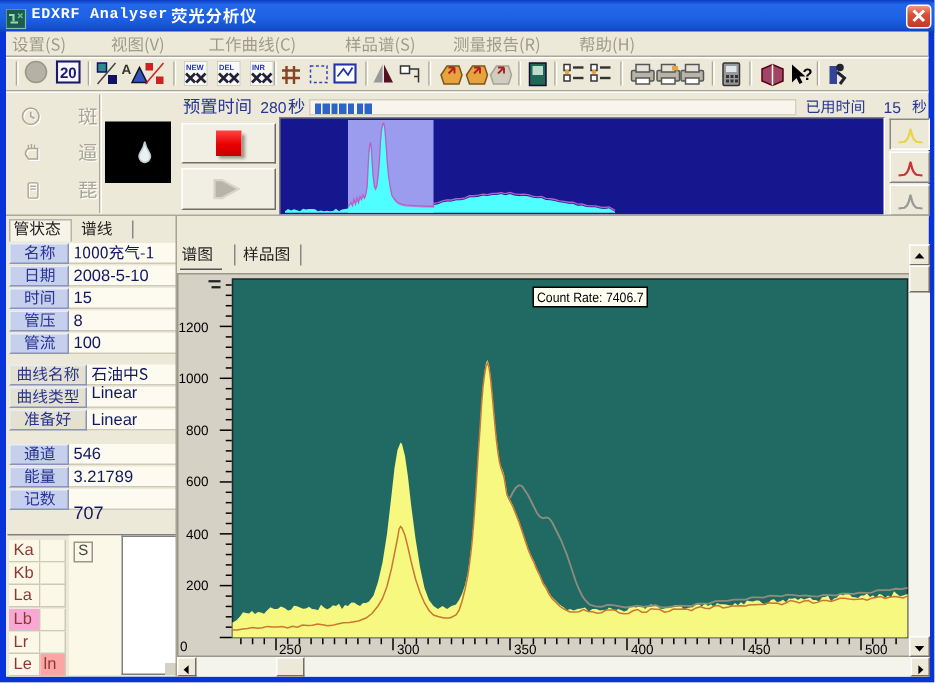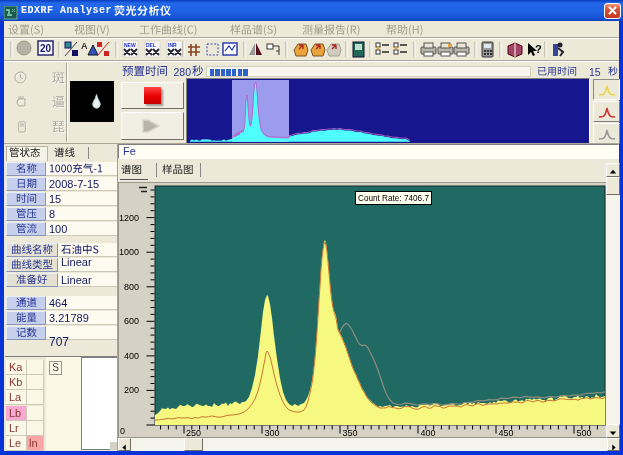--- a/index.html
+++ b/index.html
@@ -303,21 +303,21 @@
       <path transform="translate(33.8,9.24) scale(0.010500,-0.010500)" d="M254 590V527H853V590ZM257 842C209 697 126 558 28 470C47 460 80 437 95 425C156 486 214 570 262 663H927V729H294C308 760 321 792 332 824ZM153 448V382H698C709 123 746 -79 879 -79C939 -79 956 -32 963 87C946 97 925 114 910 131C908 47 902 -5 884 -5C806 -6 778 219 771 448Z" fill="#101860"></path>
       <path transform="translate(44.3,9.24) scale(0.010500,-0.010500)" d="M46 245H302V315H46Z" fill="#101860"></path>
       <path transform="translate(48.0,9.24) scale(0.010500,-0.010500)" d="M88 0H490V76H343V733H273C233 710 186 693 121 681V623H252V76H88Z" fill="#101860"></path>
     </svg>
     <div style="position:absolute;left:6px;top:177px;width:40px;height:14px;background:#C6CFEC;border:1px solid;border-color:#E8EEF8 #8A94B8 #8A94B8 #E8EEF8;box-sizing:border-box"></div>
     <svg width="23" height="13" style="position:absolute;left:15.5px;top:178px">
       <path transform="translate(0.0,9.24) scale(0.010500,-0.010500)" d="M253 352H752V71H253ZM253 426V697H752V426ZM176 772V-69H253V-4H752V-64H832V772Z" fill="#283593"></path>
       <path transform="translate(10.5,9.24) scale(0.010500,-0.010500)" d="M178 143C148 76 95 9 39 -36C57 -47 87 -68 101 -80C155 -30 213 47 249 123ZM321 112C360 65 406 -1 424 -42L486 -6C465 35 419 97 379 143ZM855 722V561H650V722ZM580 790V427C580 283 572 92 488 -41C505 -49 536 -71 548 -84C608 11 634 139 644 260H855V17C855 1 849 -3 835 -4C820 -5 769 -5 716 -3C726 -23 737 -56 740 -76C813 -76 861 -75 889 -62C918 -50 927 -27 927 16V790ZM855 494V328H648C650 363 650 396 650 427V494ZM387 828V707H205V828H137V707H52V640H137V231H38V164H531V231H457V640H531V707H457V828ZM205 640H387V551H205ZM205 491H387V393H205ZM205 332H387V231H205Z" fill="#283593"></path>
     </svg>
     <div style="position:absolute;left:46px;top:177px;width:72px;height:14px;background:#FDFBF0;border-bottom:1px solid #CDCABA;box-sizing:border-box"></div>
-    <div style="position:absolute;left:49px;top:178px;color:#101860;font-size:11px;line-height:13px">2008-7-15</div>
+    <div style="position:absolute;left:49px;top:178px;color:#101860;font-size:11px;line-height:13px">2008-5-10</div>
     <div style="position:absolute;left:6px;top:192px;width:40px;height:14px;background:#C6CFEC;border:1px solid;border-color:#E8EEF8 #8A94B8 #8A94B8 #E8EEF8;box-sizing:border-box"></div>
     <svg width="23" height="13" style="position:absolute;left:15.5px;top:193px">
       <path transform="translate(0.0,9.24) scale(0.010500,-0.010500)" d="M474 452C527 375 595 269 627 208L693 246C659 307 590 409 536 485ZM324 402V174H153V402ZM324 469H153V688H324ZM81 756V25H153V106H394V756ZM764 835V640H440V566H764V33C764 13 756 6 736 6C714 4 640 4 562 7C573 -15 585 -49 590 -70C690 -70 754 -69 790 -56C826 -44 840 -22 840 33V566H962V640H840V835Z" fill="#283593"></path>
       <path transform="translate(10.5,9.24) scale(0.010500,-0.010500)" d="M91 615V-80H168V615ZM106 791C152 747 204 684 227 644L289 684C265 726 211 785 164 827ZM379 295H619V160H379ZM379 491H619V358H379ZM311 554V98H690V554ZM352 784V713H836V11C836 -2 832 -6 819 -7C806 -7 765 -8 723 -6C733 -25 743 -57 747 -75C808 -75 851 -75 878 -63C904 -50 913 -31 913 11V784Z" fill="#283593"></path>
     </svg>
     <div style="position:absolute;left:46px;top:192px;width:72px;height:14px;background:#FDFBF0;border-bottom:1px solid #CDCABA;box-sizing:border-box"></div>
     <div style="position:absolute;left:49px;top:193px;color:#101860;font-size:11px;line-height:13px">15</div>
     <div style="position:absolute;left:6px;top:207px;width:40px;height:14px;background:#C6CFEC;border:1px solid;border-color:#E8EEF8 #8A94B8 #8A94B8 #E8EEF8;box-sizing:border-box"></div>
     <svg width="23" height="13" style="position:absolute;left:15.5px;top:208px">
       <path transform="translate(0.0,9.24) scale(0.010500,-0.010500)" d="M211 438V-81H287V-47H771V-79H845V168H287V237H792V438ZM771 12H287V109H771ZM440 623C451 603 462 580 471 559H101V394H174V500H839V394H915V559H548C539 584 522 614 507 637ZM287 380H719V294H287ZM167 844C142 757 98 672 43 616C62 607 93 590 108 580C137 613 164 656 189 703H258C280 666 302 621 311 592L375 614C367 638 350 672 331 703H484V758H214C224 782 233 806 240 830ZM590 842C572 769 537 699 492 651C510 642 541 626 554 616C575 640 595 669 612 702H683C713 665 742 618 755 589L816 616C805 640 784 672 761 702H940V758H638C648 781 656 805 663 829Z" fill="#283593"></path>
@@ -362,21 +362,21 @@
       <path transform="translate(21.0,9.24) scale(0.010500,-0.010500)" d="M64 292C117 257 174 214 226 171C173 83 105 20 26 -19C42 -33 64 -61 73 -79C157 -32 227 32 283 121C325 82 362 43 386 10L437 73C410 108 369 149 321 190C375 302 410 445 426 626L380 638L367 635H221C235 704 247 773 255 835L181 840C174 777 162 706 149 635H41V565H135C113 462 88 364 64 292ZM348 565C333 436 303 327 262 238C224 267 185 295 147 321C167 392 188 478 207 565ZM661 531V415H429V344H661V10C661 -4 656 -9 640 -10C624 -10 569 -10 510 -9C520 -29 533 -60 537 -80C616 -81 664 -79 695 -68C727 -56 738 -35 738 9V344H960V415H738V513C809 574 881 658 930 734L878 771L860 766H474V697H809C769 639 713 573 661 531Z" fill="#283593"></path>
     </svg>
     <div style="position:absolute;left:58px;top:273px;width:60px;height:14px;background:#FDFBF0;border-bottom:1px solid #CDCABA;box-sizing:border-box"></div>
     <div style="position:absolute;left:61px;top:274px;color:#101860;font-size:11px;line-height:13px">Linear</div>
     <div style="position:absolute;left:6px;top:296px;width:40px;height:14px;background:#C6CFEC;border:1px solid;border-color:#E8EEF8 #8A94B8 #8A94B8 #E8EEF8;box-sizing:border-box"></div>
     <svg width="23" height="13" style="position:absolute;left:15.5px;top:297px">
       <path transform="translate(0.0,9.24) scale(0.010500,-0.010500)" d="M65 757C124 705 200 632 235 585L290 635C253 681 176 751 117 800ZM256 465H43V394H184V110C140 92 90 47 39 -8L86 -70C137 -2 186 56 220 56C243 56 277 22 318 -3C388 -45 471 -57 595 -57C703 -57 878 -52 948 -47C949 -27 961 7 969 26C866 16 714 8 596 8C485 8 400 15 333 56C298 79 276 97 256 108ZM364 803V744H787C746 713 695 682 645 658C596 680 544 701 499 717L451 674C513 651 586 619 647 589H363V71H434V237H603V75H671V237H845V146C845 134 841 130 828 129C816 129 774 129 726 130C735 113 744 88 747 69C814 69 857 69 883 80C909 91 917 109 917 146V589H786C766 601 741 614 712 628C787 667 863 719 917 771L870 807L855 803ZM845 531V443H671V531ZM434 387H603V296H434ZM434 443V531H603V443ZM845 387V296H671V387Z" fill="#283593"></path>
       <path transform="translate(10.5,9.24) scale(0.010500,-0.010500)" d="M64 765C117 714 180 642 207 596L269 638C239 684 175 753 122 801ZM455 368H790V284H455ZM455 231H790V147H455ZM455 504H790V421H455ZM384 561V89H863V561H624C635 586 647 616 659 645H947V708H760C784 741 809 781 833 818L759 840C743 801 711 747 684 708H497L549 732C537 763 505 811 476 844L414 817C440 784 468 739 481 708H311V645H576C570 618 561 587 553 561ZM262 483H51V413H190V102C145 86 94 44 42 -7L89 -68C140 -6 191 47 227 47C250 47 281 17 324 -7C393 -46 479 -57 597 -57C693 -57 869 -51 941 -46C942 -25 954 9 962 27C865 17 716 10 599 10C490 10 404 17 340 52C305 72 282 90 262 100Z" fill="#283593"></path>
     </svg>
     <div style="position:absolute;left:46px;top:296px;width:72px;height:14px;background:#FDFBF0;border-bottom:1px solid #CDCABA;box-sizing:border-box"></div>
-    <div style="position:absolute;left:49px;top:297px;color:#101860;font-size:11px;line-height:13px">464</div>
+    <div style="position:absolute;left:49px;top:297px;color:#101860;font-size:11px;line-height:13px">546</div>
     <div style="position:absolute;left:6px;top:311px;width:40px;height:14px;background:#C6CFEC;border:1px solid;border-color:#E8EEF8 #8A94B8 #8A94B8 #E8EEF8;box-sizing:border-box"></div>
     <svg width="23" height="13" style="position:absolute;left:15.5px;top:312px">
       <path transform="translate(0.0,9.24) scale(0.010500,-0.010500)" d="M383 420V334H170V420ZM100 484V-79H170V125H383V8C383 -5 380 -9 367 -9C352 -10 310 -10 263 -8C273 -28 284 -57 288 -77C351 -77 394 -76 422 -65C449 -53 457 -32 457 7V484ZM170 275H383V184H170ZM858 765C801 735 711 699 625 670V838H551V506C551 424 576 401 672 401C692 401 822 401 844 401C923 401 946 434 954 556C933 561 903 572 888 585C883 486 876 469 837 469C809 469 699 469 678 469C633 469 625 475 625 507V609C722 637 829 673 908 709ZM870 319C812 282 716 243 625 213V373H551V35C551 -49 577 -71 674 -71C695 -71 827 -71 849 -71C933 -71 954 -35 963 99C943 104 913 116 896 128C892 15 884 -4 843 -4C814 -4 703 -4 681 -4C634 -4 625 2 625 34V151C726 179 841 218 919 263ZM84 553C105 562 140 567 414 586C423 567 431 549 437 533L502 563C481 623 425 713 373 780L312 756C337 722 362 682 384 643L164 631C207 684 252 751 287 818L209 842C177 764 122 685 105 664C88 643 73 628 58 625C67 605 80 569 84 553Z" fill="#283593"></path>
       <path transform="translate(10.5,9.24) scale(0.010500,-0.010500)" d="M250 665H747V610H250ZM250 763H747V709H250ZM177 808V565H822V808ZM52 522V465H949V522ZM230 273H462V215H230ZM535 273H777V215H535ZM230 373H462V317H230ZM535 373H777V317H535ZM47 3V-55H955V3H535V61H873V114H535V169H851V420H159V169H462V114H131V61H462V3Z" fill="#283593"></path>
     </svg>
     <div style="position:absolute;left:46px;top:311px;width:72px;height:14px;background:#FDFBF0;border-bottom:1px solid #CDCABA;box-sizing:border-box"></div>
     <div style="position:absolute;left:49px;top:312px;color:#101860;font-size:11px;line-height:13px">3.21789</div>
     <div style="position:absolute;left:6px;top:326px;width:40px;height:14px;background:#C6CFEC;border:1px solid;border-color:#E8EEF8 #8A94B8 #8A94B8 #E8EEF8;box-sizing:border-box"></div>
     <svg width="23" height="13" style="position:absolute;left:15.5px;top:327px">
       <path transform="translate(0.0,9.24) scale(0.010500,-0.010500)" d="M124 769C179 720 249 652 280 608L335 661C300 703 230 769 176 815ZM200 -61V-60C214 -41 242 -20 408 98C400 113 389 143 384 163L280 92V526H46V453H206V93C206 44 175 10 157 -4C171 -17 192 -45 200 -61ZM419 770V695H816V442H438V57C438 -41 474 -65 586 -65C611 -65 790 -65 816 -65C925 -65 951 -20 962 143C940 148 908 161 889 175C884 33 874 7 812 7C773 7 621 7 591 7C527 7 515 16 515 56V370H816V318H891V770Z" fill="#283593"></path>
@@ -396,21 +396,20 @@
     <div style="position:absolute;left:6px;top:421px;width:21px;height:15px;background:#FBF8E8;border-right:1px solid #CCC9B8;border-bottom:1px solid #CCC9B8;color:#8a3a34;font-size:11px;line-height:14px;padding-left:3px;box-sizing:border-box">Lr</div>
     <div style="position:absolute;left:27px;top:421px;width:17px;height:15px;background:#FBF8E8;border-right:1px solid #CCC9B8;border-bottom:1px solid #CCC9B8;color:#8a3a34;font-size:11px;line-height:14px;padding-left:2px;box-sizing:border-box"></div>
     <div style="position:absolute;left:6px;top:436px;width:21px;height:15px;background:#FBF8E8;border-right:1px solid #CCC9B8;border-bottom:1px solid #CCC9B8;color:#8a3a34;font-size:11px;line-height:14px;padding-left:3px;box-sizing:border-box">Le</div>
     <div style="position:absolute;left:27px;top:436px;width:17px;height:15px;background:#fca5a5;border-right:1px solid #CCC9B8;border-bottom:1px solid #CCC9B8;color:#8a3a34;font-size:11px;line-height:14px;padding-left:2px;box-sizing:border-box">ln</div>
   <div style="position:absolute;left:46px;top:357px;width:35px;height:93px;background:#FBF8E8"></div>
   <div style="position:absolute;left:49px;top:361px;width:13px;height:14px;background:#FBF8E8;border:1px solid #9a978a;color:#444;font-size:10px;text-align:center;box-sizing:border-box">S</div>
   <div style="position:absolute;left:81px;top:357px;width:37px;height:93px;background:#fff;border:1px solid #808080;border-right:none;box-sizing:border-box"></div>
   <div style="position:absolute;left:110px;top:442px;width:8px;height:8px;background:#D5D1C5"></div>
   <div style="position:absolute;left:117px;top:144px;width:1px;height:307px;background:#A8A490"></div>
   <div style="position:absolute;left:118px;top:144px;width:501px;height:307px;background:#ECE9D8"></div>
-  <div style="position:absolute;left:118px;top:144px;width:501px;height:15px;background:#FFFFF4;border:1px solid;border-color:#808080 #fff #fff #808080;box-sizing:border-box;color:#283593;font-size:11px;line-height:13px;padding-left:4px">Fe</div>
   <svg width="23" height="13" style="position:absolute;left:121px;top:164px">
       <path transform="translate(0.0,9.24) scale(0.010500,-0.010500)" d="M90 769C140 719 201 651 229 608L284 658C254 700 191 766 141 812ZM334 603C367 564 402 511 416 477L469 509C454 543 417 594 384 631ZM859 629C841 591 806 533 779 498L828 473C855 507 889 556 918 602ZM43 526V455H182V86C182 43 154 17 135 5C148 -9 165 -40 172 -58C186 -39 212 -21 368 91C359 106 349 135 343 155L252 92V526ZM297 448V385H961V448H746V650H925V714H756C777 746 800 783 821 818L756 843C740 806 714 753 691 714H534L562 730C548 761 516 808 486 842L431 815C456 785 482 745 498 714H334V650H505V448ZM572 650H678V448H572ZM466 124H796V34H466ZM466 181V261H796V181ZM399 322V-79H466V-23H796V-76H866V322Z" fill="#222"></path>
       <path transform="translate(10.5,9.24) scale(0.010500,-0.010500)" d="M375 279C455 262 557 227 613 199L644 250C588 276 487 309 407 325ZM275 152C413 135 586 95 682 61L715 117C618 149 445 188 310 203ZM84 796V-80H156V-38H842V-80H917V796ZM156 29V728H842V29ZM414 708C364 626 278 548 192 497C208 487 234 464 245 452C275 472 306 496 337 523C367 491 404 461 444 434C359 394 263 364 174 346C187 332 203 303 210 285C308 308 413 345 508 396C591 351 686 317 781 296C790 314 809 340 823 353C735 369 647 396 569 432C644 481 707 538 749 606L706 631L695 628H436C451 647 465 666 477 686ZM378 563 385 570H644C608 531 560 496 506 465C455 494 411 527 378 563Z" fill="#222"></path>
     </svg>
   <div style="position:absolute;left:120px;top:179px;width:28px;height:1px;background:#555"></div>
   <div style="position:absolute;left:156px;top:163px;width:1px;height:14px;background:#888"></div>
   <svg width="33" height="13" style="position:absolute;left:162px;top:164px">
       <path transform="translate(0.0,9.24) scale(0.010500,-0.010500)" d="M441 811C475 760 511 692 525 649L595 678C580 721 542 786 507 836ZM822 843C800 784 762 704 728 648H399V579H624V441H430V372H624V231H361V160H624V-79H699V160H947V231H699V372H895V441H699V579H928V648H807C837 698 870 761 898 817ZM183 840V647H55V577H183C154 441 93 281 31 197C44 179 63 146 71 124C112 185 152 281 183 382V-79H255V440C282 390 313 332 326 299L373 355C356 383 282 498 255 534V577H361V647H255V840Z" fill="#222"></path>
       <path transform="translate(10.5,9.24) scale(0.010500,-0.010500)" d="M302 726H701V536H302ZM229 797V464H778V797ZM83 357V-80H155V-26H364V-71H439V357ZM155 47V286H364V47ZM549 357V-80H621V-26H849V-74H925V357ZM621 47V286H849V47Z" fill="#222"></path>
       <path transform="translate(21.0,9.24) scale(0.010500,-0.010500)" d="M375 279C455 262 557 227 613 199L644 250C588 276 487 309 407 325ZM275 152C413 135 586 95 682 61L715 117C618 149 445 188 310 203ZM84 796V-80H156V-38H842V-80H917V796ZM156 29V728H842V29ZM414 708C364 626 278 548 192 497C208 487 234 464 245 452C275 472 306 496 337 523C367 491 404 461 444 434C359 394 263 364 174 346C187 332 203 303 210 285C308 308 413 345 508 396C591 351 686 317 781 296C790 314 809 340 823 353C735 369 647 396 569 432C644 481 707 538 749 606L706 631L695 628H436C451 647 465 666 477 686ZM378 563 385 570H644C608 531 560 496 506 465C455 494 411 527 378 563Z" fill="#222"></path>

